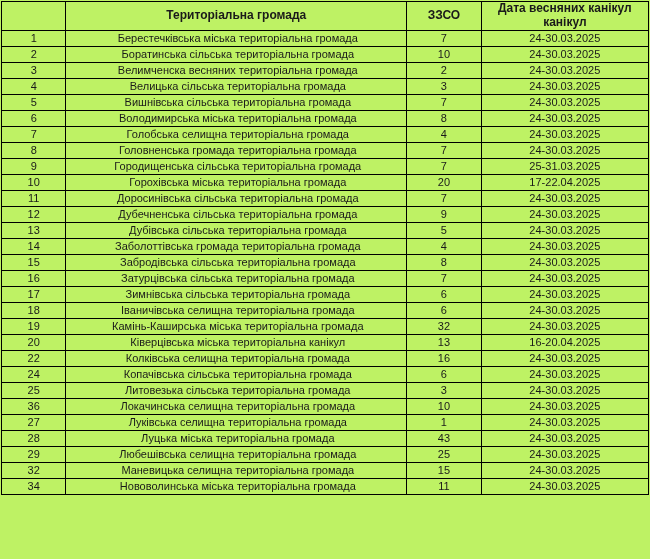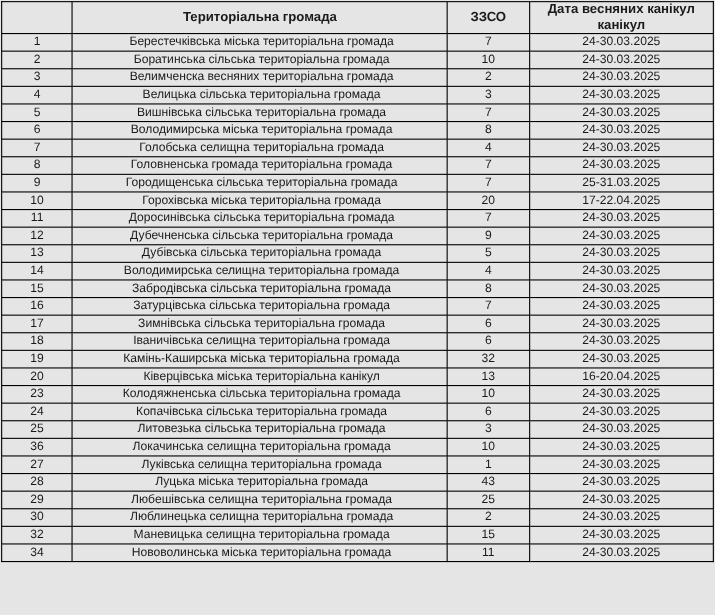--- a/index.html
+++ b/index.html
@@ -3,21 +3,21 @@
 <meta charset="utf-8">
 <style>
   html, body {
     margin: 0;
     padding: 0;
     background: #ffffff;
   }
   .page {
     width: 650px;
     height: 559px;
-    background: #e5e5e5;
+    background: #bef264;
     position: relative;
     overflow: hidden;
     font-family: "Liberation Sans", sans-serif;
     color: #000000;
   }
   table.vacation-table {
     position: absolute;
     left: 1px;
     top: 1px;
     width: 648px;
@@ -155,21 +155,21 @@
           <td class="col-date">24-30.03.2025</td>
         </tr>
         <tr>
           <td class="col-num">13</td>
           <td class="col-community">Дубівська сільська територіальна громада</td>
           <td class="col-zzso">5</td>
           <td class="col-date">24-30.03.2025</td>
         </tr>
         <tr>
           <td class="col-num">14</td>
-          <td class="col-community">Володимирська селищна територіальна громада</td>
+          <td class="col-community">Заболоттівська громада територіальна громада</td>
           <td class="col-zzso">4</td>
           <td class="col-date">24-30.03.2025</td>
         </tr>
         <tr>
           <td class="col-num">15</td>
           <td class="col-community">Забродівська сільська територіальна громада</td>
           <td class="col-zzso">8</td>
           <td class="col-date">24-30.03.2025</td>
         </tr>
         <tr>
@@ -196,23 +196,23 @@
           <td class="col-zzso">32</td>
           <td class="col-date">24-30.03.2025</td>
         </tr>
         <tr>
           <td class="col-num">20</td>
           <td class="col-community">Ківерцівська міська територіальна канікул</td>
           <td class="col-zzso">13</td>
           <td class="col-date">16-20.04.2025</td>
         </tr>
         <tr>
-          <td class="col-num">23</td>
-          <td class="col-community">Колодяжненська сільська територіальна громада</td>
-          <td class="col-zzso">10</td>
+          <td class="col-num">22</td>
+          <td class="col-community">Колківська селищна територіальна громада</td>
+          <td class="col-zzso">16</td>
           <td class="col-date">24-30.03.2025</td>
         </tr>
         <tr>
           <td class="col-num">24</td>
           <td class="col-community">Копачівська сільська територіальна громада</td>
           <td class="col-zzso">6</td>
           <td class="col-date">24-30.03.2025</td>
         </tr>
         <tr>
           <td class="col-num">25</td>
@@ -235,26 +235,20 @@
         <tr>
           <td class="col-num">28</td>
           <td class="col-community">Луцька міська територіальна громада</td>
           <td class="col-zzso">43</td>
           <td class="col-date">24-30.03.2025</td>
         </tr>
         <tr>
           <td class="col-num">29</td>
           <td class="col-community">Любешівська селищна територіальна громада</td>
           <td class="col-zzso">25</td>
-          <td class="col-date">24-30.03.2025</td>
-        </tr>
-        <tr>
-          <td class="col-num">30</td>
-          <td class="col-community">Люблинецька селищна територіальна громада</td>
-          <td class="col-zzso">2</td>
           <td class="col-date">24-30.03.2025</td>
         </tr>
         <tr>
           <td class="col-num">32</td>
           <td class="col-community">Маневицька селищна територіальна громада</td>
           <td class="col-zzso">15</td>
           <td class="col-date">24-30.03.2025</td>
         </tr>
         <tr>
           <td class="col-num">34</td>

